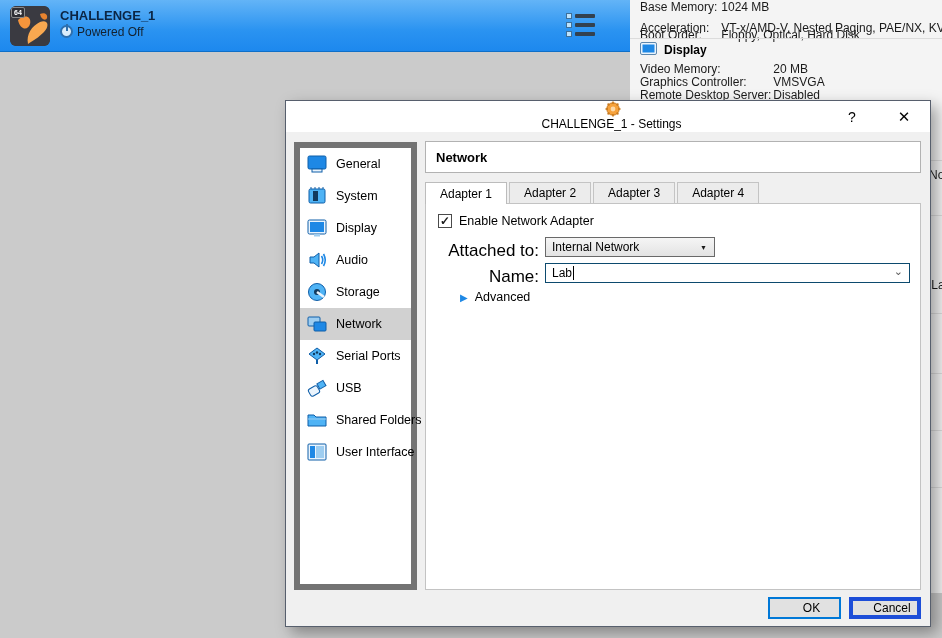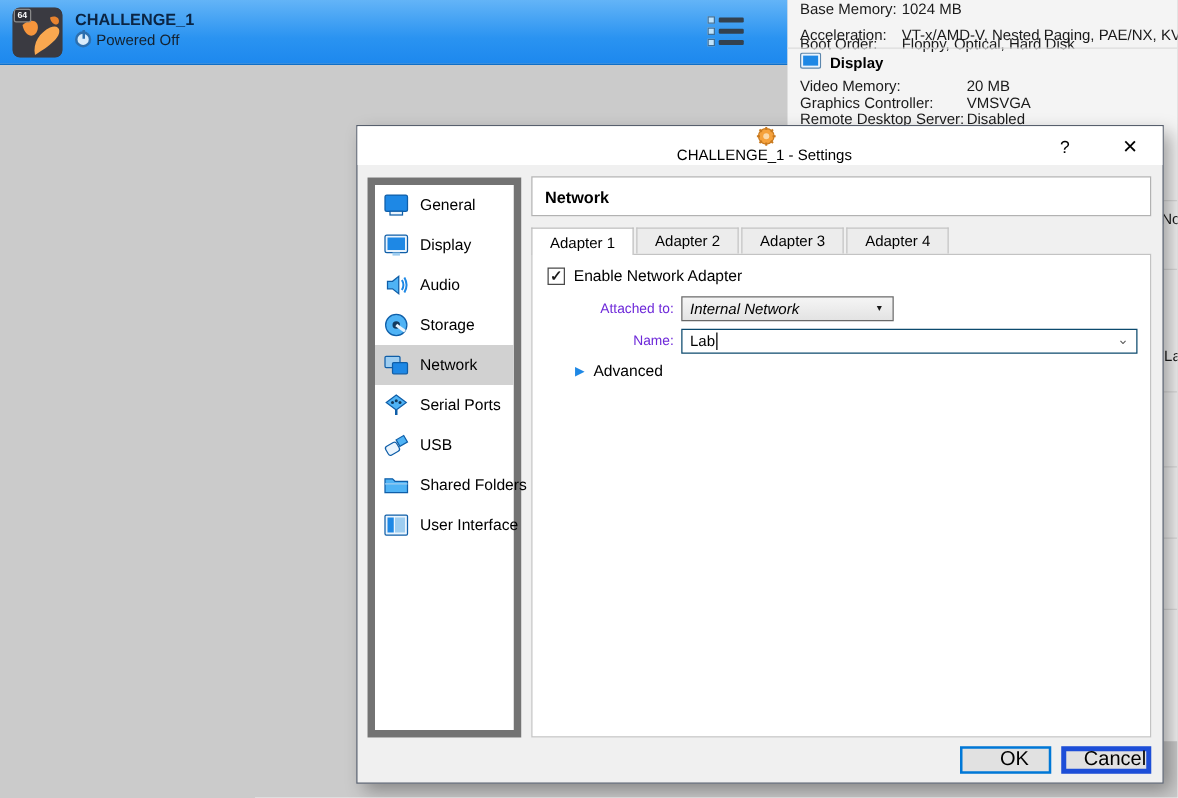--- a/index.html
+++ b/index.html
@@ -80,42 +80,42 @@
 
   .pane { position:absolute; left:139px; top:102px; width:496px; height:387px;
     background:#ffffff; border:1px solid #c3c3c3; }
 
   .cb-row { position:absolute; left:12px; top:10px; display:flex; align-items:center; gap:7px; }
   .checkbox { width:14px; height:14px; background:#ffffff; border:1px solid #4a4a4a;
     display:flex; align-items:center; justify-content:center; font-size:12px; color:#1a1a1a;
     line-height:1; font-weight:bold; }
   .cb-label { font-size:12.5px; color:#000; }
 
-  .form-label { position:absolute; width:110px; text-align:right; font-size:11px; color:#6d28d9; }
+  .form-label { position:absolute; width:110px; text-align:right; font-size:17px; color:#000000; }
   .attached-label { left:3px; top:37px; }
   .name-label { left:3px; top:63px; }
 
   .dropdown { position:absolute; left:119px; top:33px; width:170px; height:20px;
     background:linear-gradient(#f5f5f5,#e3e3e3); border:1px solid #696969;
     display:flex; align-items:center; font-size:12px; color:#000; }
-  .dropdown .dd-text { margin-left:6px; flex:1;font-style:italic; }
+  .dropdown .dd-text { margin-left:6px; flex:1; }
   .dropdown .dd-arrow { font-size:7px; margin-right:7px; color:#1a1a1a; }
 
   .combo { position:absolute; left:119px; top:59px; width:365px; height:20px;
     background:#ffffff; border:1px solid #0c4a6e; display:flex; align-items:center;
     font-size:12px; color:#000; }
   .combo .combo-text { margin-left:6px; }
   .caret { width:1px; height:14px; background:#000; margin-left:1px; }
   .combo .combo-chevron { position:absolute; right:6px; top:1px; font-size:11px; color:#5a5a5a; }
 
   .advanced-row { position:absolute; left:34px; top:86px; display:flex; align-items:center; gap:7px; }
   .adv-arrow { color:#1e88e5; font-size:10px; }
   .adv-label { font-size:12.5px; color:#000; }
 
-  .btn { position:absolute; height:22px; background:#e1e1e1; font-size:16px; color:#000;
+  .btn { position:absolute; height:22px; background:#e1e1e1; font-size:12px; color:#000;
     display:flex; align-items:center; justify-content:center;padding-left:14px; }
   .btn-ok { left:482px; top:496px; width:73px; border:2px solid #0078d7; }
   .btn-cancel { left:563px; top:496px; width:72px; border:4px solid #1d4ed8; }
 </style>
 </head>
 <body>
 
 <div>
 
   <div class="vm-header">
@@ -223,20 +223,33 @@
   <div class="sidebar">
 
     <div class="side-item">
       <svg class="side-icon" viewBox="0 0 22 22">
         <rect x="2" y="3" width="18" height="13" rx="1.5" fill="#1e88e5" stroke="#0f5ea8"></rect>
         <rect x="6" y="16" width="10" height="3" fill="#eaf4fd" stroke="#0f5ea8"></rect>
       </svg>
       <span>General</span>
     </div>
 
+    <div class="side-item">
+      <svg class="side-icon" viewBox="0 0 22 22">
+        <rect x="3" y="4" width="16" height="14" rx="1.5" fill="#4fb3f5" stroke="#0f5ea8"></rect>
+        <rect x="7" y="6" width="5" height="10" fill="#123a5e"></rect>
+        <g stroke="#0f5ea8" stroke-width="1">
+            <line x1="5" y1="2" x2="5" y2="4"></line>
+            <line x1="9" y1="2" x2="9" y2="4"></line>
+            <line x1="13" y1="2" x2="13" y2="4"></line>
+            <line x1="17" y1="2" x2="17" y2="4"></line>
+          </g>
+      </svg>
+      <span>System</span>
+    </div>
 
     <div class="side-item">
       <svg class="side-icon" viewBox="0 0 22 22">
         <rect x="2" y="3" width="18" height="14" rx="1.5" fill="#eaf4fd" stroke="#0f5ea8"></rect>
         <rect x="4" y="5" width="14" height="10" fill="#1e88e5"></rect>
         <rect x="8" y="17" width="6" height="2.5" fill="#9ecdf0"></rect>
       </svg>
       <span>Display</span>
     </div>
 

